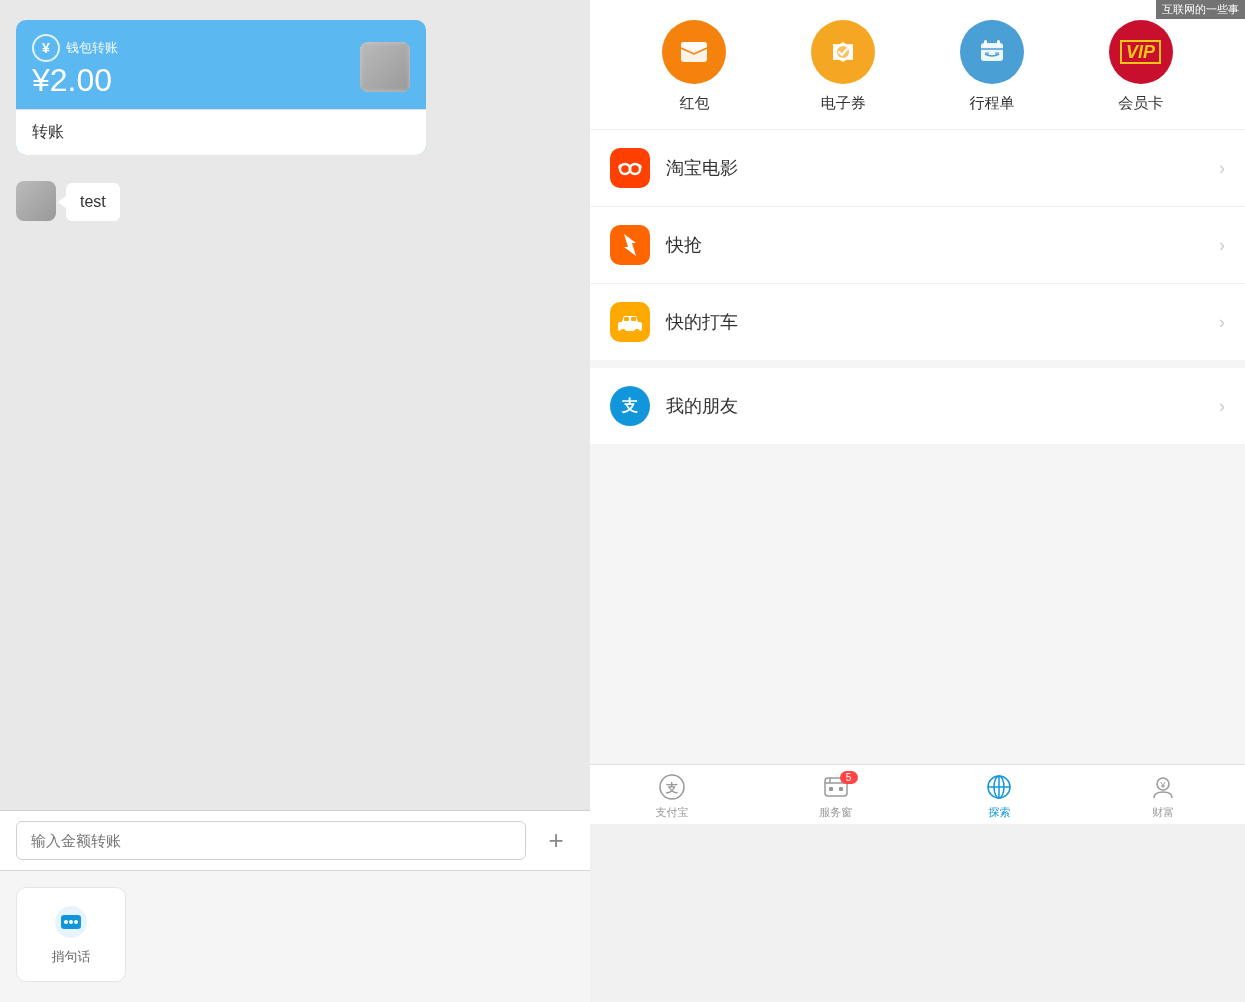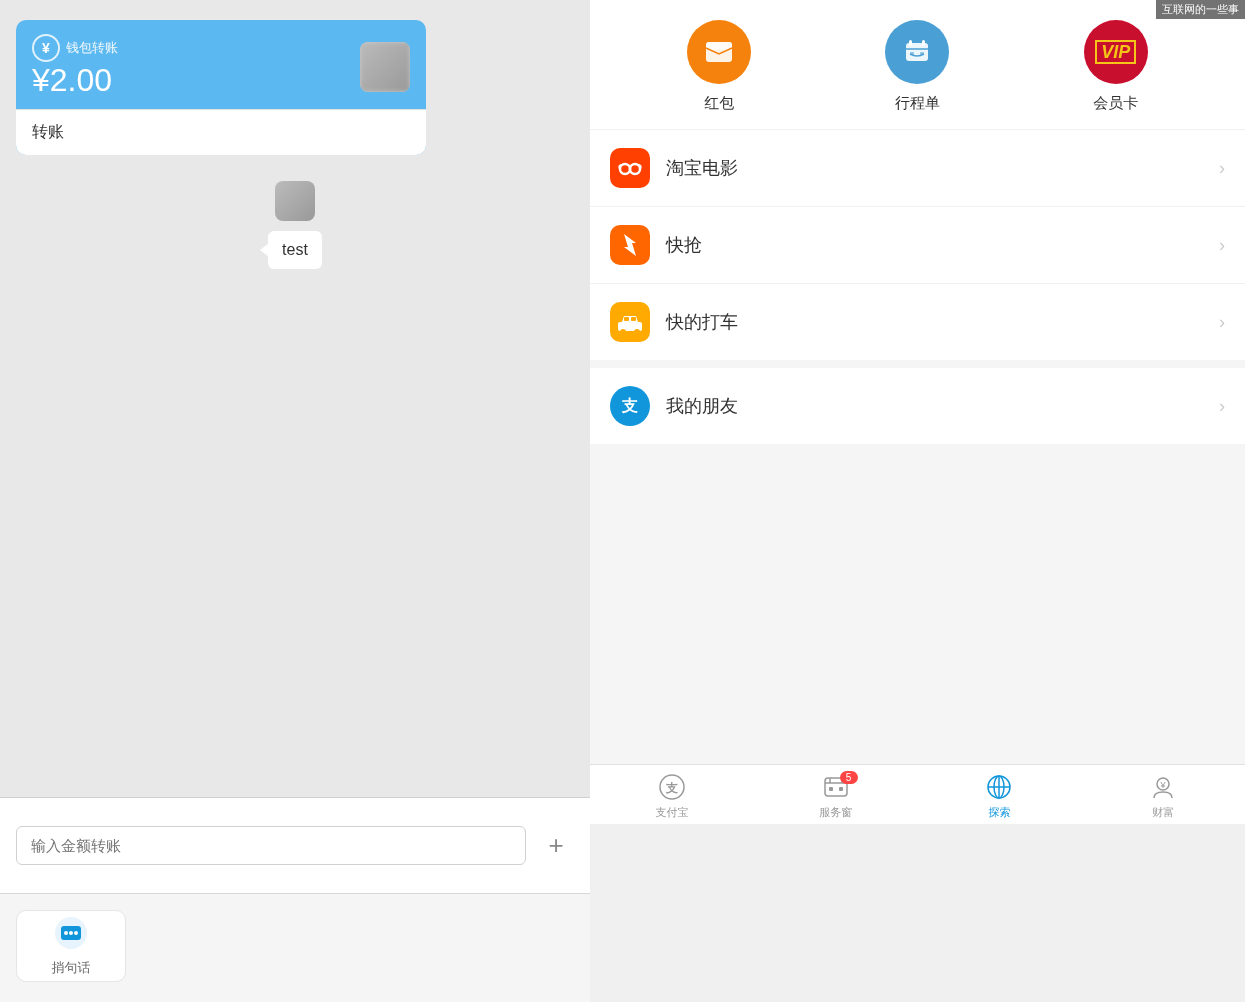--- a/index.html
+++ b/index.html
@@ -105,24 +105,23 @@
       background: white;
       padding: 12px 16px;
       font-size: 16px;
       color: #333;
       border-top: 1px solid #e0e0e0;
     }
 
     
     .message-row {
       display: flex;
-      align-items: center;
+      align-items: flex-end;
       gap: 10px;
       margin-top: 10px;
-      flex-direction: column;
     }
 
     .msg-avatar {
       width: 40px;
       height: 40px;
       border-radius: 8px;
       background: linear-gradient(135deg, #bbb 0%, #999 100%);
       flex-shrink: 0;
     }
 
@@ -145,21 +144,21 @@
       height: 0;
       border-top: 7px solid transparent;
       border-bottom: 7px solid transparent;
       border-right: 9px solid white;
     }
 
     
     .input-area {
       background: white;
       border-top: 1px solid #d0d0d0;
-      padding: 28px 16px;
+      padding: 10px 16px;
       display: flex;
       align-items: center;
       gap: 12px;
     }
 
     .transfer-input {
       flex: 1;
       border: 1px solid #d0d0d0;
       border-radius: 6px;
       padding: 10px 14px;
@@ -185,21 +184,21 @@
     .shortcuts-area {
       background: #f5f5f5;
       border-top: 1px solid #d8d8d8;
       padding: 16px 16px 20px;
       display: flex;
       gap: 16px;
     }
 
     .shortcut-btn {
       width: 110px;
-      height: 72px;
+      height: 95px;
       background: white;
       border-radius: 10px;
       display: flex;
       flex-direction: column;
       align-items: center;
       justify-content: center;
       gap: 8px;
       cursor: pointer;
       border: 1px solid #e5e5e5;
     }
@@ -458,20 +457,31 @@
       <div class="icon-circle bg-orange">
         <svg width="36" height="36" viewBox="0 0 36 36">
           <rect x="5" y="8" width="26" height="20" rx="3" fill="white" opacity="0.9"></rect>
           <rect x="5" y="8" width="26" height="8" rx="3" fill="white" opacity="0.7"></rect>
           <path d="M5 14 L18 20 L31 14" stroke="#f5820d" stroke-width="1.5" fill="none"></path>
         </svg>
       </div>
       <span class="icon-label">红包</span>
     </div>
 
+    <div class="icon-item">
+      <div class="icon-circle bg-yellow">
+        <svg width="36" height="36" viewBox="0 0 36 36">
+          <path d="M8 10 L28 10 L28 26 L8 26 Z" fill="white" opacity="0.9"></path>
+          <path d="M18 8 L28 14 L28 22 L18 28 L8 22 L8 14 Z" fill="white" opacity="0.85"></path>
+          <circle cx="18" cy="18" r="6" fill="#f5a623" opacity="0.7"></circle>
+          <path d="M14 18 L17 21 L22 15" stroke="white" stroke-width="2" fill="none" stroke-linecap="round"></path>
+        </svg>
+      </div>
+      <span class="icon-label">电子券</span>
+    </div>
 
     <div class="icon-item">
       <div class="icon-circle bg-blue">
         <svg width="36" height="36" viewBox="0 0 36 36">
           <rect x="7" y="9" width="22" height="18" rx="3" fill="white" opacity="0.9"></rect>
           <rect x="10" y="6" width="3" height="6" rx="1.5" fill="white"></rect>
           <rect x="23" y="6" width="3" height="6" rx="1.5" fill="white"></rect>
           <line x1="7" y1="15" x2="29" y2="15" stroke="#4a9fd4" stroke-width="1.5"></line>
           <path d="M11 20 Q18 24 25 20" stroke="#4a9fd4" stroke-width="1.5" fill="none"></path>
           <rect x="11" y="18" width="4" height="3" rx="1" fill="#4a9fd4" opacity="0.6"></rect>

